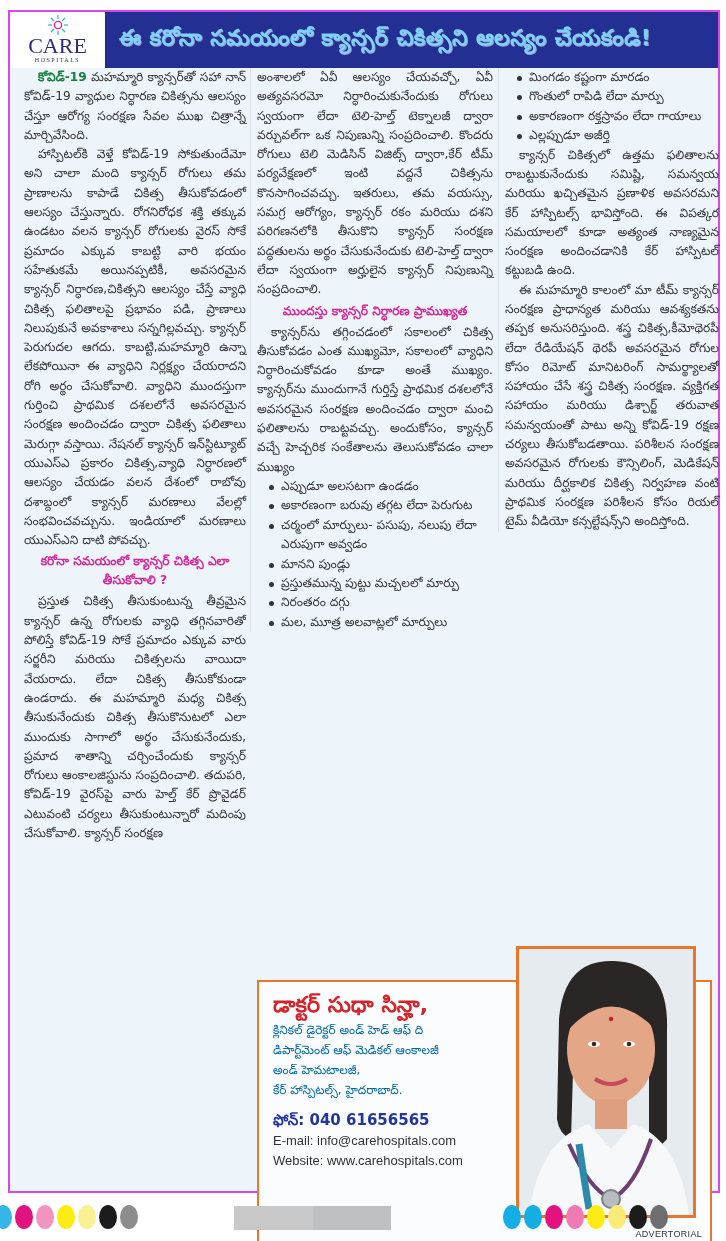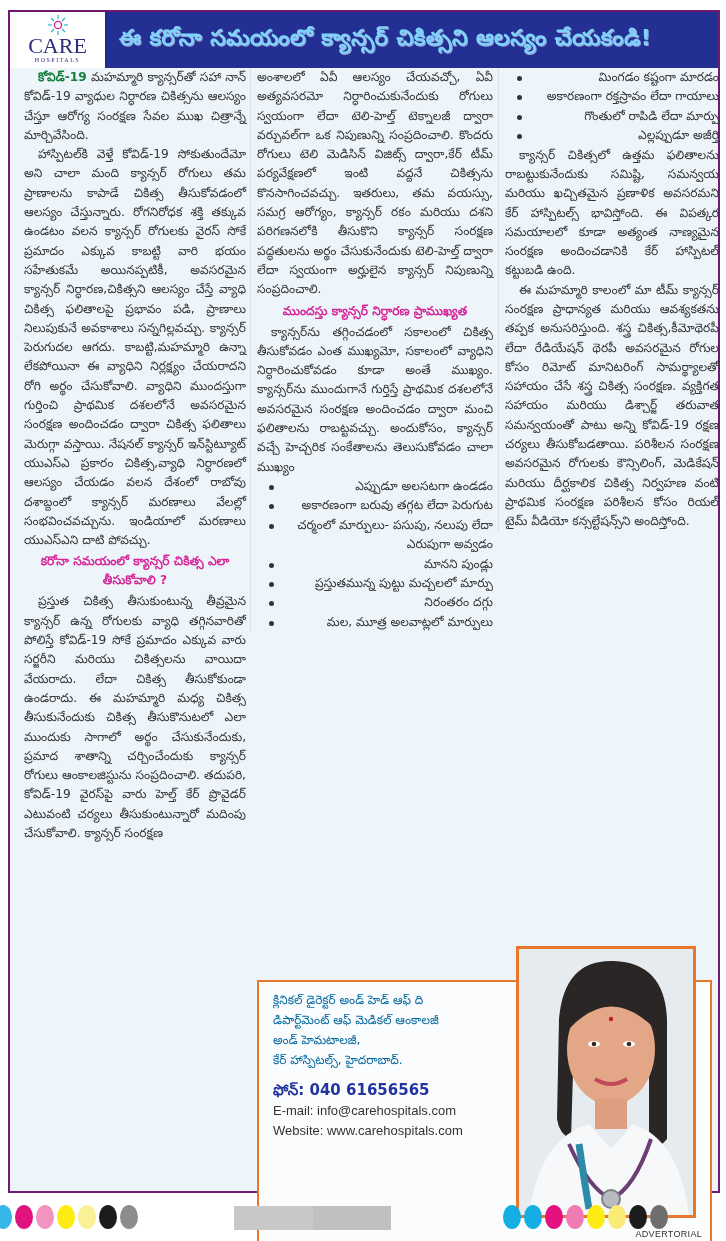--- a/index.html
+++ b/index.html
@@ -1,35 +1,35 @@
 <!DOCTYPE html>
 <html><head>
 <meta charset="utf-8">
 <style>
   html, body { margin:0; padding:0; background:#ffffff; }
   body { width:726px; height:1241px; position:relative; overflow:hidden; font-family:"DejaVu Sans", sans-serif; }
-  .frame { position:absolute; left:8px; top:10px; width:712px; height:1183px; border:2px solid #701a75; background:#eef5fa; box-sizing:border-box; }
+  .frame { position:absolute; left:8px; top:10px; width:712px; height:1183px; border:2px solid #d946ef; background:#eef5fa; box-sizing:border-box; }
   .header { position:absolute; left:0; top:0; width:708px; height:56px; display:flex; }
   .logo { width:97px; height:56px; background:#ffffff; border-right:2px solid #1f2d8a; display:flex; flex-direction:column; align-items:center; justify-content:flex-start; box-sizing:border-box; padding-top:2px; }
   .logo-mark { width:22px; height:22px; position:relative; }
   .logo-mark svg { width:22px; height:22px; }
   .logo-care { font-family:"Liberation Serif", serif; font-size:22px; line-height:20px; color:#2b2f7a; letter-spacing:0px; }
   .logo-sub { font-family:"Liberation Serif", serif; font-size:6px; letter-spacing:1.5px; color:#2b2f7a; margin-top:1px; }
   .title-bar { flex:1; background:#232f92; color:#7dd3fc; display:flex; align-items:center; padding-left:12px; font-size:22px; font-weight:bold; text-shadow:1px 1px 0 #9aa0d0; letter-spacing:0.5px; white-space:nowrap; overflow:hidden; }
   .cols { position:absolute; left:0; top:56px; width:708px; height:1125px; }
   .col { position:absolute; top:0; font-size:12.2px; line-height:19.3px; color:#333; text-align:justify; }
   .col1 { left:14px; width:222px; }
   .col2 { left:240px; width:236px; border-left:1px solid #d9e3ea; padding-left:6px; }
   .col3 { left:488px; width:214px; border-left:1px solid #d9e3ea; padding-left:6px; }
   .col p { margin:0 0 0 0; text-indent:14px; }
   .col p.noindent { text-indent:0; }
   .lead { color:#15803d; font-weight:bold; }
   .subhead { color:#d5279a; font-weight:bold; text-align:center; margin:2px 0; line-height:19px; }
   ul.bullets { list-style:none; margin:0; padding:0 0 0 10px; }
-  ul.bullets li { position:relative; padding-left:14px; line-height:19.4px; text-align:right; }
+  ul.bullets li { position:relative; padding-left:14px; line-height:19.4px; text-align:left; }
   ul.bullets li::before { content:""; position:absolute; left:2px; top:8px; width:5px; height:5px; border-radius:50%; background:#333; }
   .doctor-card { position:absolute; left:247px; top:912px; width:455px; height:263px; border:2px solid #e8762b; background:#fafcfd; box-sizing:border-box; }
   .doc-info { position:absolute; left:14px; top:8px; width:240px; }
   .doc-name { color:#d6232a; font-size:22px; font-weight:bold; line-height:30px; }
   .doc-title { font-size:12px; line-height:20px; color:#0369a1; }
   .doc-phone { color:#2234a0; font-size:15px; font-weight:bold; line-height:22px; margin-top:9px; }
   .doc-contact { font-family:"Liberation Sans", sans-serif; font-size:13px; line-height:20px; color:#333; }
   .photo { position:absolute; left:257px; top:-36px; width:180px; height:272px; border:3px solid #e8762b; background:linear-gradient(180deg,#e9eef2 0%,#dfe5ea 100%); box-sizing:border-box; overflow:hidden; }
   .advertorial { position:absolute; right:8px; bottom:2px; font-family:"Liberation Sans", sans-serif; font-size:9px; color:#333; letter-spacing:0.3px; }
   .colorbar { position:absolute; top:1205px; height:25px; display:flex; gap:3px; }
@@ -83,30 +83,31 @@
         <li>మానని పుండ్లు</li>
         <li>ప్రస్తుతమున్న పుట్టు మచ్చలలో మార్పు</li>
         <li>నిరంతరం దగ్గు</li>
         <li>మల, మూత్ర అలవాట్లలో మార్పులు</li>
       </ul>
     </div>
 
     <div class="col col3">
       <ul class="bullets">
         <li>మింగడం కష్టంగా మారడం</li>
+        <li>గొంతులో రాపిడి లేదా మార్పు</li>
         <li>అకారణంగా రక్తస్రావం లేదా గాయాలు</li>
-        <li>గొంతులో రాపిడి లేదా మార్పు</li>
         <li>ఎల్లప్పుడూ అజీర్తి</li>
       </ul>
       <p>క్యాన్సర్ చికిత్సలో ఉత్తమ ఫలితాలను రాబట్టుకునేందుకు సమిష్టి, సమన్వయ మరియు ఖచ్చితమైన ప్రణాళిక అవసరమని కేర్ హాస్పిటల్స్ భావిస్తోంది. ఈ విపత్కర సమయాలలో కూడా అత్యంత నాణ్యమైన సంరక్షణ అందించడానికి కేర్ హాస్పిటల్ కట్టుబడి ఉంది.</p>
       <p>ఈ మహమ్మారి కాలంలో మా టీమ్ క్యాన్సర్ సంరక్షణ ప్రాధాన్యత మరియు ఆవశ్యకతను తప్పక అనుసరిస్తుంది. శస్త్ర చికిత్స,కీమోథెరపీ లేదా రేడియేషన్ థెరపీ అవసరమైన రోగుల కోసం రిమోట్ మానిటరింగ్ సామర్థ్యాలతో సహాయం చేసే శస్త్ర చికిత్స సంరక్షణ. వ్యక్తిగత సహాయం మరియు డిశ్చార్జ్ తరువాత సమన్వయంతో పాటు అన్ని కోవిడ్-19 రక్షణ చర్యలు తీసుకోబడతాయి. పరిశీలన సంరక్షణ అవసరమైన రోగులకు కౌన్సిలింగ్, మెడికేషన్ మరియు దీర్ఘకాలిక చికిత్స నిర్వహణ వంటి ప్రాథమిక సంరక్షణ పరిశీలన కోసం రియల్ టైమ్ వీడియో కన్సల్టేషన్స్‌ని అందిస్తోంది.</p>
     </div>
 
     <div class="doctor-card">
       <div class="doc-info">
+        <div class="doc-name">డాక్టర్ సుధా సిన్హా,</div>
         <div class="doc-title">క్లినికల్ డైరెక్టర్ అండ్ హెడ్ ఆఫ్ ది</div>
         <div class="doc-title">డిపార్ట్‌మెంట్ ఆఫ్ మెడికల్ ఆంకాలజీ</div>
         <div class="doc-title">అండ్ హెమటాలజీ,</div>
         <div class="doc-title">కేర్ హాస్పిటల్స్, హైదరాబాద్.</div>
         <div class="doc-phone">ఫోన్: 040 61656565</div>
         <div class="doc-contact">E-mail: info@carehospitals.com</div>
         <div class="doc-contact">Website: www.carehospitals.com</div>
       </div>
       <div class="photo">
         <svg viewBox="0 0 174 266" width="174" height="266">

